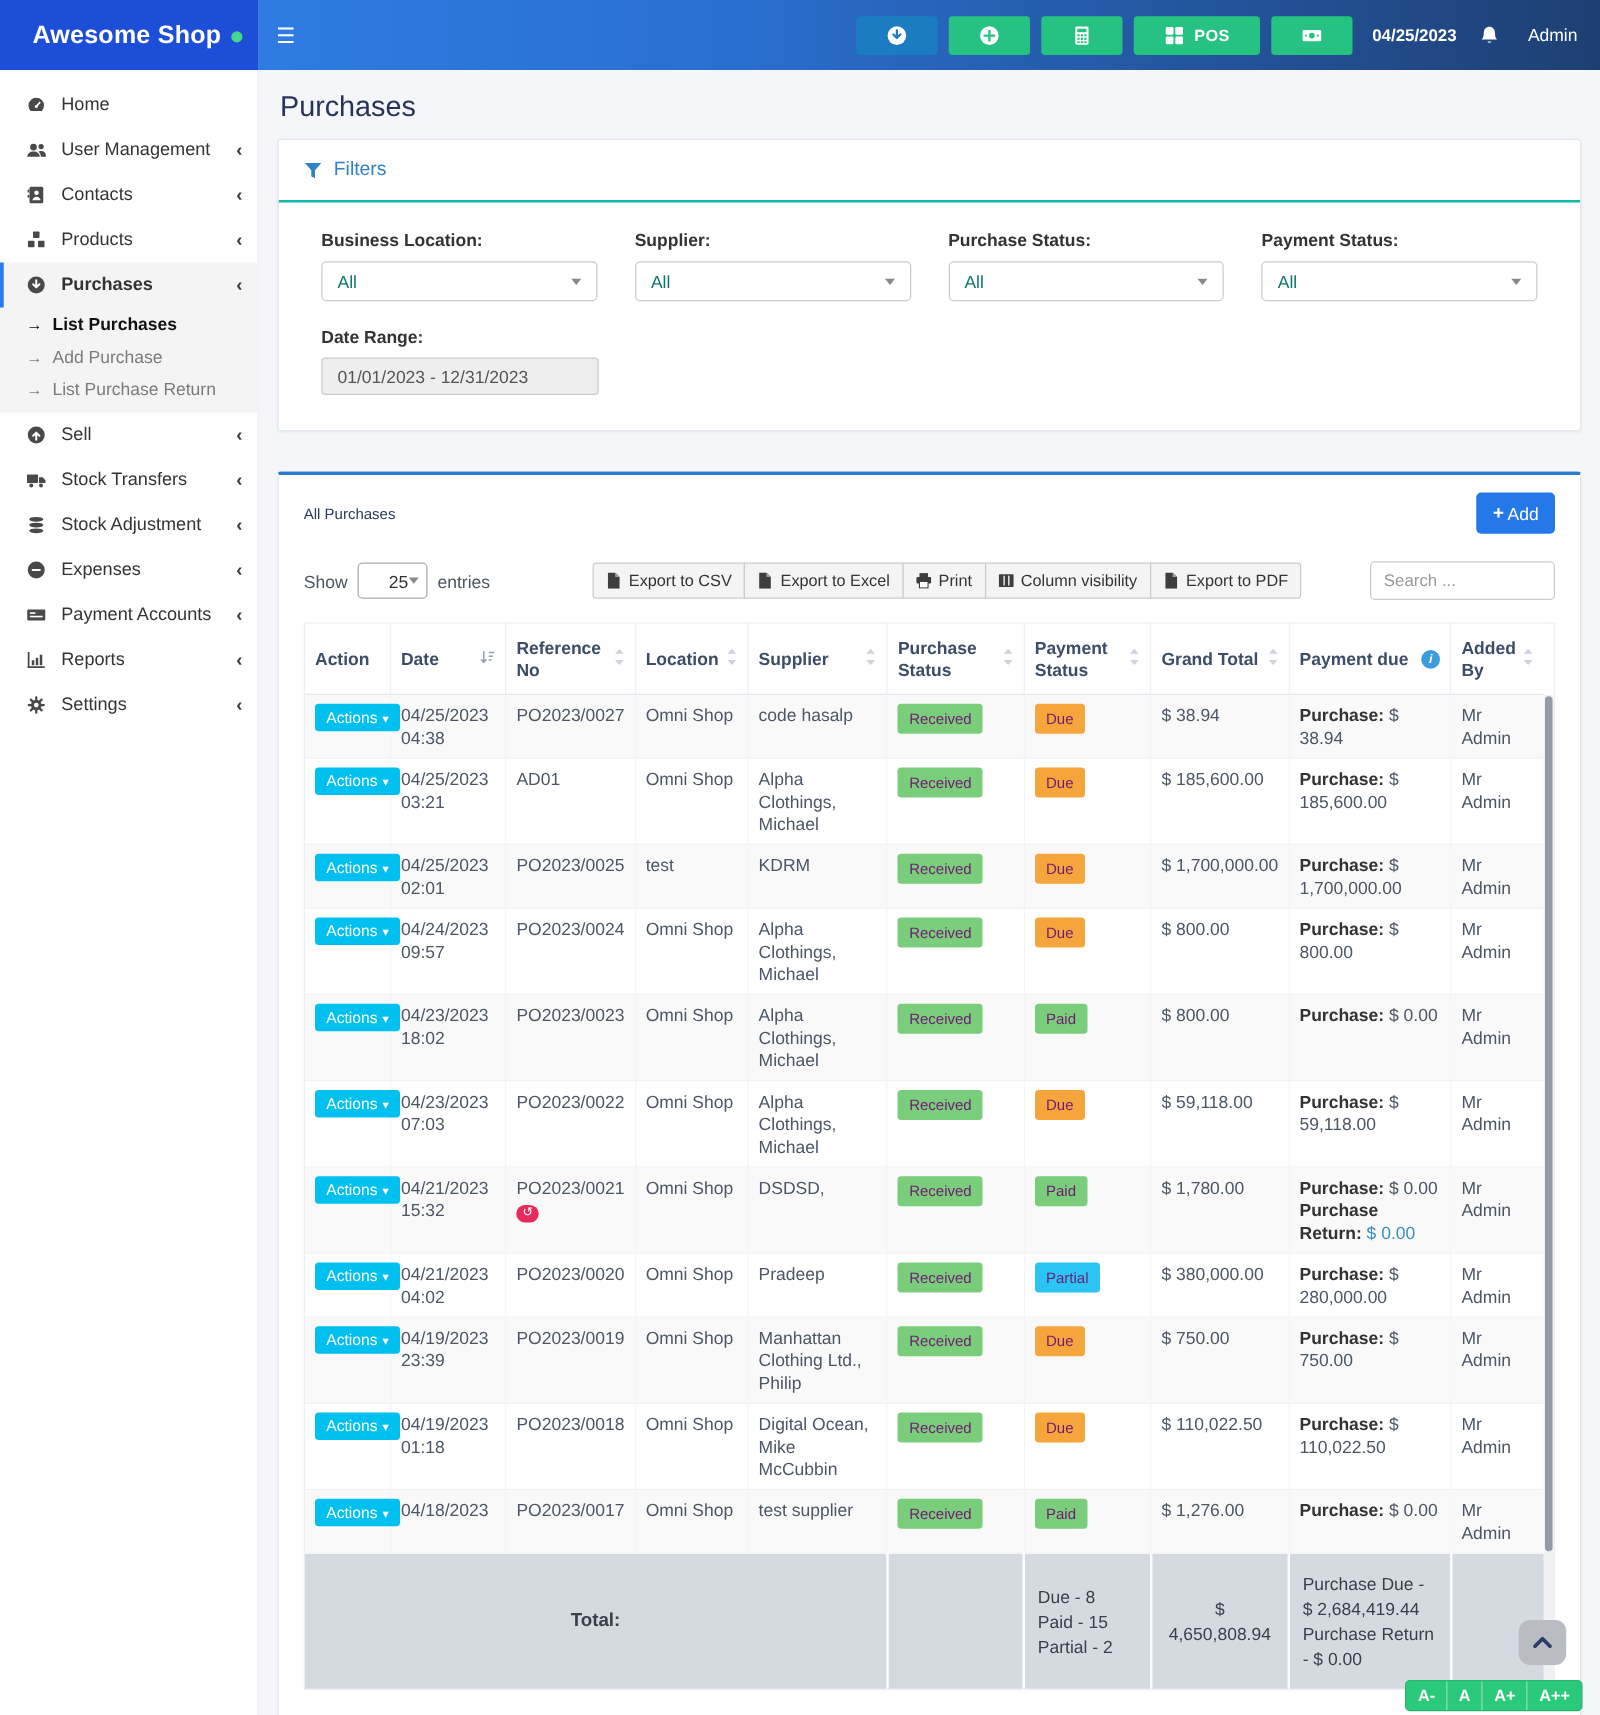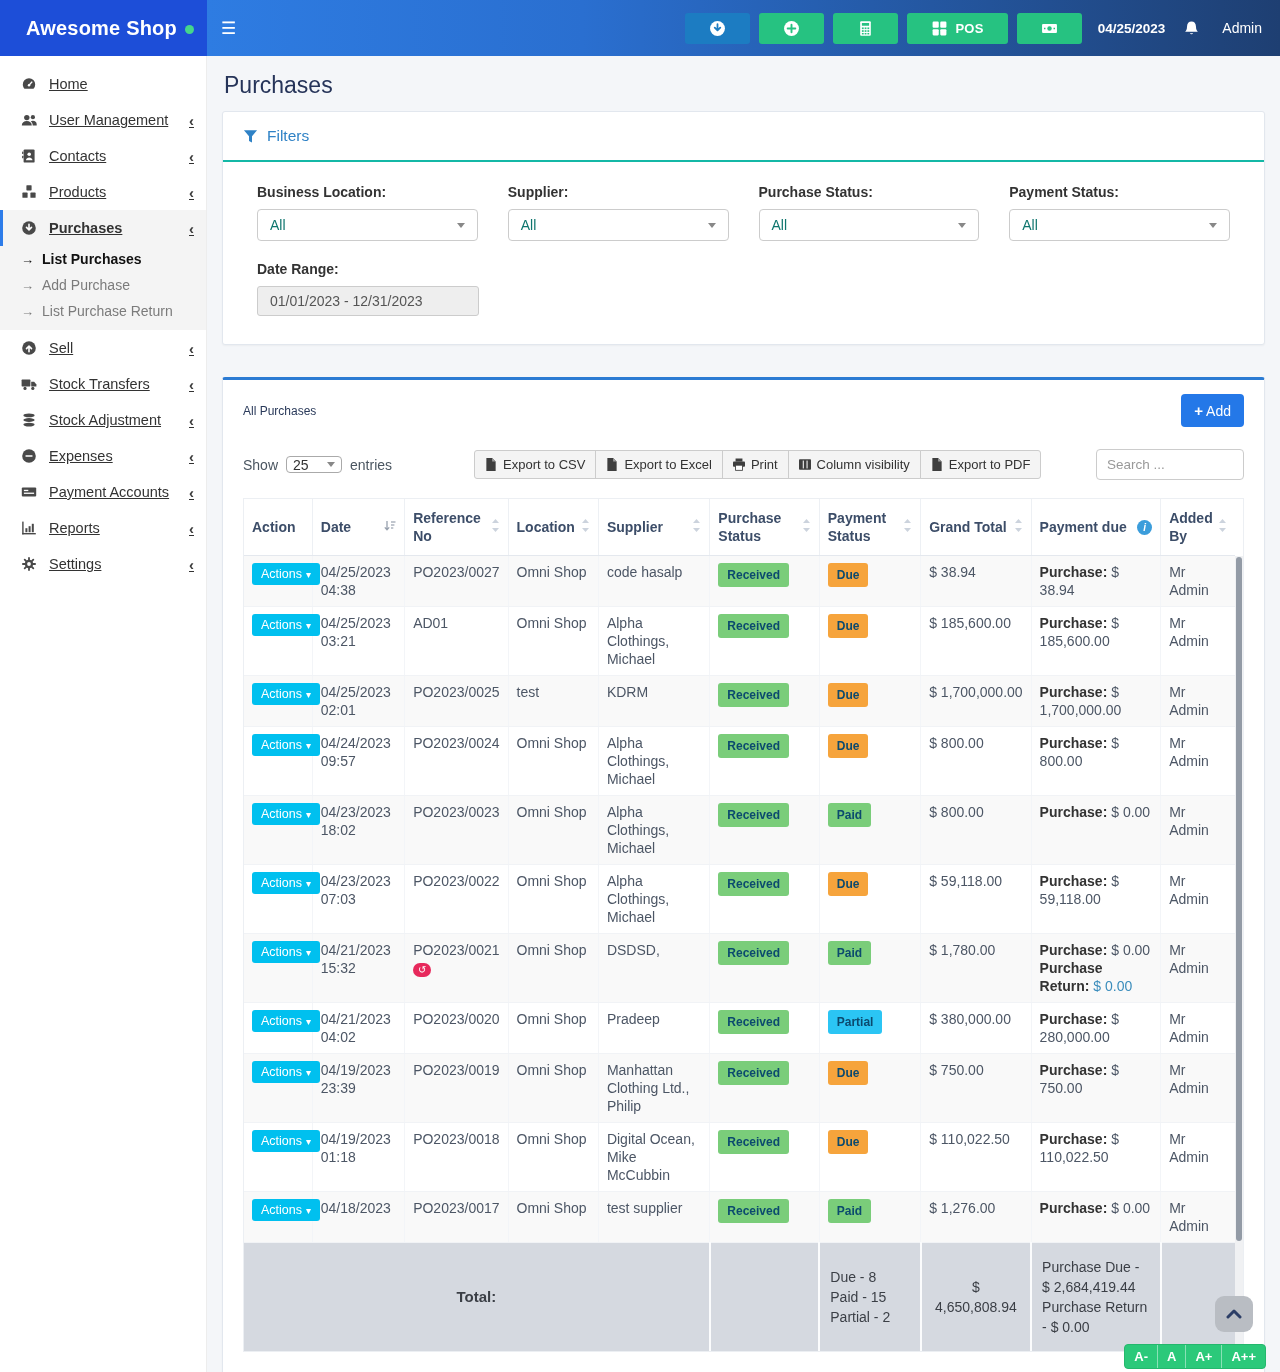--- a/index.html
+++ b/index.html
@@ -23,21 +23,21 @@
   .nav-bell { margin-left:18px; display:flex; align-items:center; cursor:pointer; }
   .nav-bell svg { width:17px; height:17px; }
   .nav-user { color:#fff; font-size:14px; margin-left:22px; cursor:pointer; }
 
   
   .body-row { display:flex; height:1316px; }
   .sidebar { width:207px; background:#fff; border-right:1px solid #ededed; padding-top:10px; flex-shrink:0; }
   .main { flex:1; padding:0 15px; overflow:hidden; }
 
   
-  .side-item { display:flex; align-items:center; height:36px; padding:0 12px 0 17px; border-left:3px solid transparent; cursor:pointer; color:#333;text-decoration:underline; }
+  .side-item { display:flex; align-items:center; height:36px; padding:0 12px 0 17px; border-left:3px solid transparent; cursor:pointer; color:#333; }
   .side-item .s-icon { width:17px; height:17px; margin-right:12px; display:flex; align-items:center; justify-content:center; }
   .side-item .s-icon svg { width:16px; height:16px; fill:#494949; }
   .side-item .s-label { flex:1; font-size:14.5px; }
   .side-item .s-chevron { color:#3c3c3c; font-size:15px; font-weight:bold; }
   .active-block { background:#f4f4f4; padding-bottom:6px; }
   .active-block > .side-item { border-left-color:#2d7ce9; }
   .active-block > .side-item .s-label { font-weight:bold; }
   .sub-item { display:flex; align-items:center; height:26px; padding-left:21px; cursor:pointer; color:#7b7b7b; font-size:14px; }
   .sub-item .arrow { margin-right:8px; font-size:13px; }
   .sub-item.sub-active { color:#111; font-weight:bold; }
@@ -56,21 +56,21 @@
   .date-input { width:222px; height:30px; border:1px solid #ccc; border-radius:3px; background:#eee; color:#555; font-size:14px; padding:0 12px; font-family:"Liberation Sans",sans-serif; }
 
   
   .table-card { border-top:3px solid #2b7bd3; padding-bottom:18px; }
   .tc-head { display:flex; align-items:center; justify-content:space-between; padding:14px 20px 6px; }
   .tc-title { font-size:12px; color:#2a3a5a; }
   .add-btn { background:#2478e8; color:#fff; border:none; border-radius:4px; padding:8px 13px; font-size:14px; cursor:pointer; display:flex; align-items:center; }
   .add-btn .plus { font-weight:bold; margin-right:3px; font-size:15px; }
   .tc-controls { display:flex; align-items:center; padding:16px 20px 12px; }
   .show-wrap { display:flex; align-items:center; color:#4a5560; font-size:14px; }
-  .mini-select { width:56px; height:17px; border:1px solid #aaa; border-radius:4px; margin:0 8px; display:flex; align-items:center; justify-content:space-between; padding:0 6px; background:#fff; cursor:pointer; color:#333; }
+  .mini-select { width:56px; height:29px; border:1px solid #aaa; border-radius:4px; margin:0 8px; display:flex; align-items:center; justify-content:space-between; padding:0 24px; background:#fff; cursor:pointer; color:#333; }
   .export-group { display:flex; margin-left:82px; }
   .exp-btn { display:flex; align-items:center; background:#f4f4f4; border:1px solid #ccc; padding:6px 10px; font-size:13px; color:#333; cursor:pointer; margin-left:-1px; }
   .exp-btn:first-child { margin-left:0; border-top-left-radius:3px; border-bottom-left-radius:3px; }
   .exp-btn:last-child { border-top-right-radius:3px; border-bottom-right-radius:3px; }
   .exp-btn svg { width:12px; height:13px; margin-right:6px; }
   .search-input { margin-left:auto; width:148px; height:31px; border:1px solid #ccc; border-radius:4px; padding:0 10px; font-size:13.5px; color:#333; font-family:"Liberation Sans",sans-serif; }
   .search-input::placeholder { color:#999; }
 
   .table-wrap { position:relative; margin:6px 20px 0; border:1px solid #eceff3; }
   table { width:calc(100% - 8px); border-collapse:collapse; table-layout:fixed; }
@@ -78,21 +78,21 @@
   thead th:last-child { border-right:none; }
   .th-flex { display:flex; align-items:center; justify-content:space-between; }
   .th-label { line-height:18px; }
   .sort-ic { flex-shrink:0; margin-left:4px; }
   .info-ic { display:inline-flex; width:15px; height:15px; border-radius:50%; background:#3b9ddb; color:#fff; font-size:10px; font-weight:bold; align-items:center; justify-content:center; margin-left:6px; flex-shrink:0; font-style:italic; }
   tbody td { font-size:14px; color:#4c5665; padding:7px 8px; border-right:1px solid #f3f5f8; border-bottom:1px solid #f1f3f6; vertical-align:top; line-height:18px; }
   tbody td:last-child { border-right:none; }
   tbody tr:nth-child(odd) { background:#f9f9f9; }
   .actions-btn { background:#00c0ef; color:#fff; border:none; border-radius:3px; padding:4px 9px; font-size:12.5px; cursor:pointer; white-space:nowrap; }
   .actions-btn .c { margin-left:4px; font-size:10px; }
-  .badge { display:inline-block; border-radius:3px; padding:3px 9px; font-size:12px; font-weight:bold; color:#0c4a6e; }
+  .badge { display:inline-block; border-radius:3px; padding:3px 9px; font-size:12px; font-weight:normal; color:#701a75; }
   .b-green { background:#7acd7a; }
   .b-orange { background:#f6a43c; }
   .b-cyan { background:#2bc5f4; }
   .ret-pill { display:inline-flex; align-items:center; justify-content:center; background:#e7295c; color:#fff; border-radius:9px; min-width:18px; height:14px; font-size:10px; margin-top:4px; cursor:pointer; }
   .due-label { font-weight:bold; color:#333; }
   .ret-link { color:#3b8dbc; cursor:pointer; }
   tfoot td { background:#d5d9e0; color:#3b3f46; font-size:14px; padding:14px 10px; border-right:2px solid #fbfcfd; vertical-align:middle; line-height:20px; }
   tfoot td:last-child { border-right:none; }
   .total-label { text-align:center; font-weight:bold; font-size:15px; }
   .gt-total { text-align:center; }

